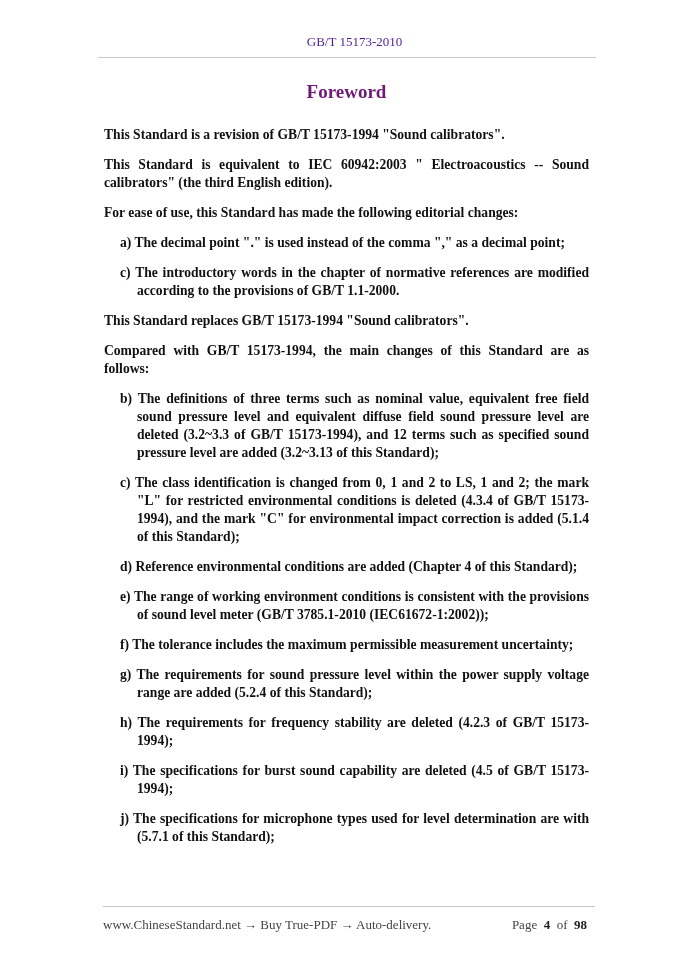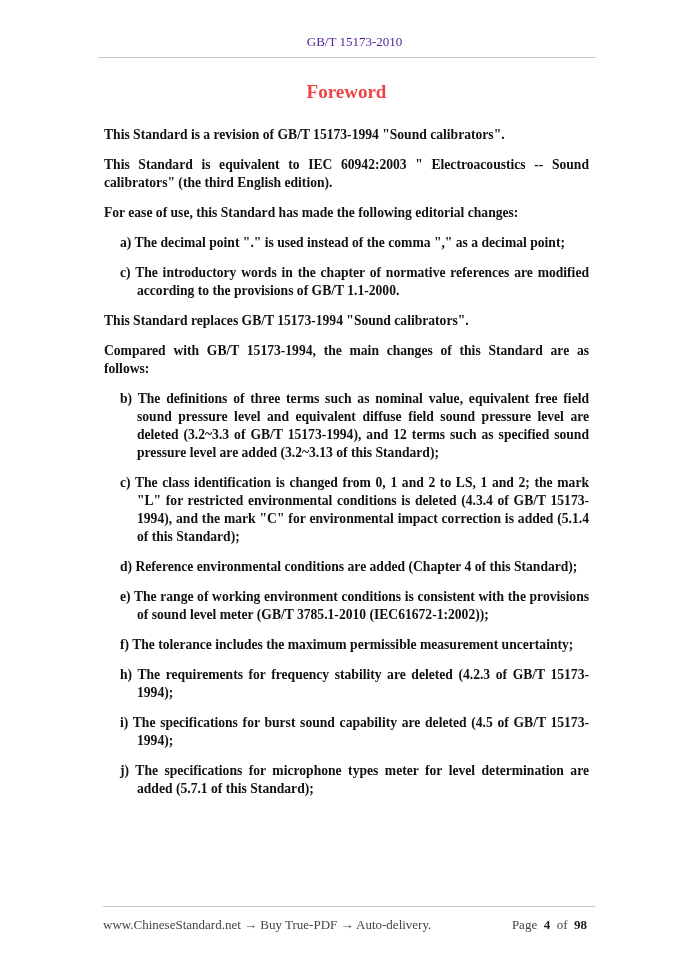--- a/index.html
+++ b/index.html
@@ -3,21 +3,21 @@
 <meta charset="utf-8">
 <style>
   html, body { margin: 0; padding: 0; background: #ffffff; }
   body { width: 693px; height: 980px; position: relative; overflow: hidden;
          font-family: "Liberation Serif", "DejaVu Serif", serif; color: #111; }
   .header-code { position: absolute; top: 34px; left: 8px; width: 693px; text-align: center;
                  font-size: 13px; color: #4c1d95; }
   .header-rule { position: absolute; top: 57px; left: 98px; width: 498px; height: 0;
                  border-top: 1px solid #c8c8c8; }
   .title { position: absolute; top: 81px; left: 0; width: 693px; text-align: center;
-           font-size: 19px; font-weight: bold; color: #ef4444; }
+           font-size: 19px; font-weight: bold; color: #701a75; }
   .content { position: absolute; top: 126px; left: 104px; width: 485px;
              font-size: 13.6px; line-height: 18px; font-weight: bold; }
   .p { margin: 0 0 12px 0; text-align: justify; }
   .item { margin: 0 0 12px 0; padding-left: 33px; text-indent: -17px; text-align: justify; }
   .footer-rule { position: absolute; top: 906px; left: 103px; width: 492px; height: 0;
                  border-top: 1px solid #c8c8c8; }
   .footer { position: absolute; top: 917px; left: 103px; width: 484px; font-size: 13px; color: #444;
             display: flex; justify-content: space-between; }
   .footer a { color: #444; text-decoration-color: #999; }
   .footer b { color: #222; }
@@ -36,23 +36,24 @@
   <p class="p">For ease of use, this Standard has made the following editorial changes:</p>
   <p class="item">a) The decimal point "." is used instead of the comma "," as a decimal point;</p>
   <p class="item">c) The introductory words in the chapter of normative references are modified according to the provisions of GB/T 1.1-2000.</p>
   <p class="p">This Standard replaces GB/T 15173-1994 "Sound calibrators".</p>
   <p class="p">Compared with GB/T 15173-1994, the main changes of this Standard are as follows:</p>
   <p class="item">b) The definitions of three terms such as nominal value, equivalent free field sound pressure level and equivalent diffuse field sound pressure level are deleted (3.2~3.3 of GB/T 15173-1994), and 12 terms such as specified sound pressure level are added (3.2~3.13 of this Standard);</p>
   <p class="item">c) The class identification is changed from 0, 1 and 2 to LS, 1 and 2; the mark "L" for restricted environmental conditions is deleted (4.3.4 of GB/T 15173-1994), and the mark "C" for environmental impact correction is added (5.1.4 of this Standard);</p>
   <p class="item">d) Reference environmental conditions are added (Chapter 4 of this Standard);</p>
   <p class="item">e) The range of working environment conditions is consistent with the provisions of sound level meter (GB/T 3785.1-2010 (IEC61672-1:2002));</p>
   <p class="item">f) The tolerance includes the maximum permissible measurement uncertainty;</p>
+  <p class="item">g) The requirements for sound pressure level within the power supply voltage range are added (5.2.4 of this Standard);</p>
   <p class="item">h) The requirements for frequency stability are deleted (4.2.3 of GB/T 15173-1994);</p>
   <p class="item">i) The specifications for burst sound capability are deleted (4.5 of GB/T 15173-1994);</p>
-  <p class="item">j) The specifications for microphone types meter for level determination are added (5.7.1 of this Standard);</p>
+  <p class="item">j) The specifications for microphone types used for level determination are with (5.7.1 of this Standard);</p>
 </div>
 
 <div class="footer-rule"></div>
 <div class="footer">
   <span>
     <a>www.ChineseStandard.net</a><span> → Buy True-PDF → Auto-delivery.</span>
   </span>
   <span>
     <span>Page</span>&nbsp;
     <b>4</b>&nbsp;

